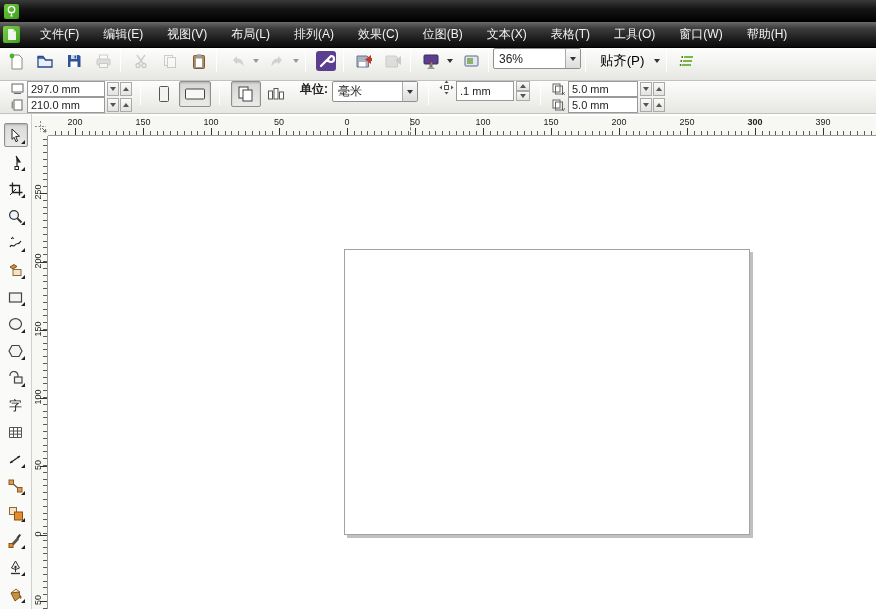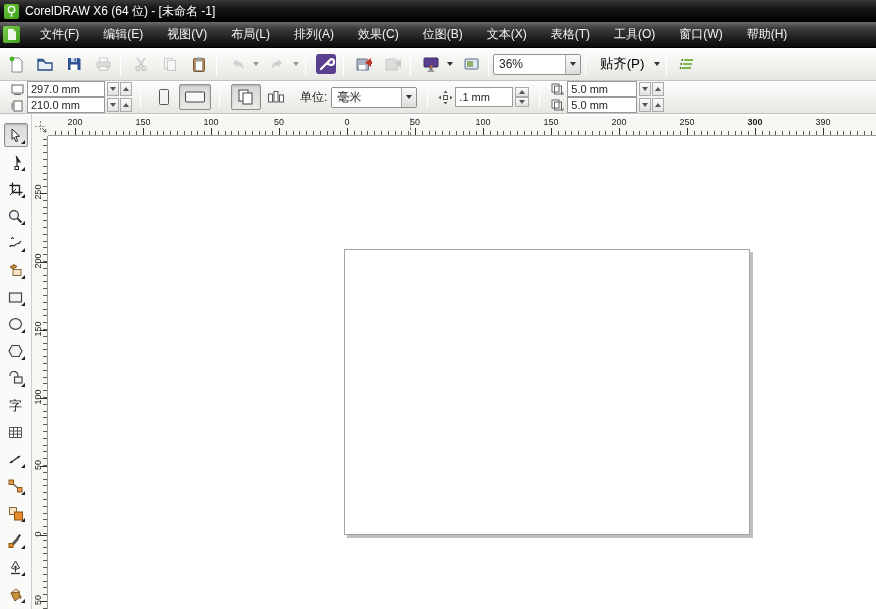--- a/index.html
+++ b/index.html
@@ -18,21 +18,21 @@
   .menubar{position:absolute;top:22px;left:0;right:0;height:26px;
     background:linear-gradient(180deg,#6b6b6b 0%,#3d3d3d 25%,#1c1c1c 70%,#0c0c0c 100%);
     display:flex;align-items:center;color:#f2f2f2;font-size:12px;border-bottom:1px solid #000;}
   .menubar .appicon{width:17px;height:17px;margin:0 8px 0 3px;border-radius:2px;
     background:linear-gradient(135deg,#7ed04a,#3f9e1d);position:relative;flex:0 0 auto;}
   .menu-item{padding:4px 12px;cursor:default;white-space:nowrap;}
 
   
   .toolbar,.propbar{position:absolute;left:0;right:0;
     background:linear-gradient(180deg,#fdfdfc 0%,#f1f1ee 55%,#e6e6e3 100%);
-    border-bottom:1px solid #c2c2c0;display:flex;align-items:center;font-size:12px;color:#222;}
+    border-bottom:1px solid #c2c2c0;display:flex;font-size:12px;color:#222;}
   .toolbar{top:48px;height:33px;}
   .propbar{top:81px;height:33px;}
   .tbtn{width:26px;height:26px;border:1px solid transparent;background:transparent;border-radius:2px;
     display:flex;align-items:center;justify-content:center;margin-left:3px;padding:0;position:relative;}
   .tbtn.disabled{opacity:.4;filter:grayscale(1);}
   .sep{width:1px;height:24px;background:#c6c6c4;border-right:1px solid #fff;margin:0 4px;flex:0 0 auto;}
   .drop{width:11px;height:26px;display:flex;align-items:center;justify-content:center;border:1px solid transparent;background:transparent;padding:0;}
   .caret{width:0;height:0;border:3px solid transparent;border-top:4px solid #333;margin-top:3px;}
   .caret.dis{border-top-color:#999;}
 
@@ -52,21 +52,21 @@
   .spb{width:12px;height:14px;border:1px solid #aaa;background:linear-gradient(180deg,#fbfbfa,#e2e2e0);
     display:flex;align-items:center;justify-content:center;margin-left:1px;padding:0;}
   .tri-up{width:0;height:0;border:3px solid transparent;border-bottom:4px solid #555;margin-top:-3px;}
   .tri-dn{width:0;height:0;border:3px solid transparent;border-top:4px solid #555;margin-bottom:-3px;}
   .vspin{display:flex;flex-direction:column;margin-left:1px;}
   .vspin .spb{width:14px;height:10px;}
 
   .obtn{width:24px;height:26px;border:1px solid transparent;background:transparent;border-radius:2px;
     display:flex;align-items:center;justify-content:center;margin-left:3px;padding:0;}
   .obtn.pressed{border:1px solid #8f8f8d;background:linear-gradient(180deg,#d6d6d4,#ebebe9);box-shadow:inset 0 1px 2px rgba(0,0,0,.18);}
-  .plabel{margin:0 4px 0 12px;white-space:nowrap;}
+  .plabel{margin:0 4px 0 12px;white-space:nowrap;font-weight:bold;}
 
   
   .workarea{position:absolute;top:114px;left:0;right:0;bottom:0;background:#fff;}
 
   .toolbox{position:absolute;top:0;bottom:0;left:0;width:32px;background:#fafaf8;
     border-right:1px solid #cfcfcd;display:flex;flex-direction:column;align-items:center;
     padding-top:9px;overflow:hidden;z-index:3;}
   .tool{width:24px;height:24px;flex:0 0 auto;margin-bottom:3px;border:1px solid transparent;border-radius:2px;
     background:transparent;display:flex;align-items:center;justify-content:center;position:relative;padding:0;}
   .tool.selected{border:1px solid #8f8f8d;background:linear-gradient(180deg,#d9d9d7,#ecebe9);box-shadow:inset 0 1px 2px rgba(0,0,0,.2);}
@@ -98,21 +98,20 @@
 
 <div id="app">
 
   <div class="titlebar">
     <span class="logo">
       <svg viewBox="0 0 15 15">
           <circle cx="7.5" cy="5.6" r="3.2" fill="none" stroke="#fff" stroke-width="1.4"></circle>
           <path d="M7.5 8.8 L6.3 12.5 H8.7 Z" fill="#fff"></path>
         </svg>
     </span>
-    <span>CorelDRAW X6 (64 位) - [未命名 -1]</span>
   </div>
 
   <div class="menubar">
     <span class="appicon">
       <svg viewBox="0 0 17 17">
           <path d="M5 3h5l3 3v8H5z" fill="#fff" opacity=".9"></path>
           <path d="M10 3l3 3h-3z" fill="#cdeab8"></path>
         </svg>
     </span>
     <span class="menu-item">文件(F)</span>

